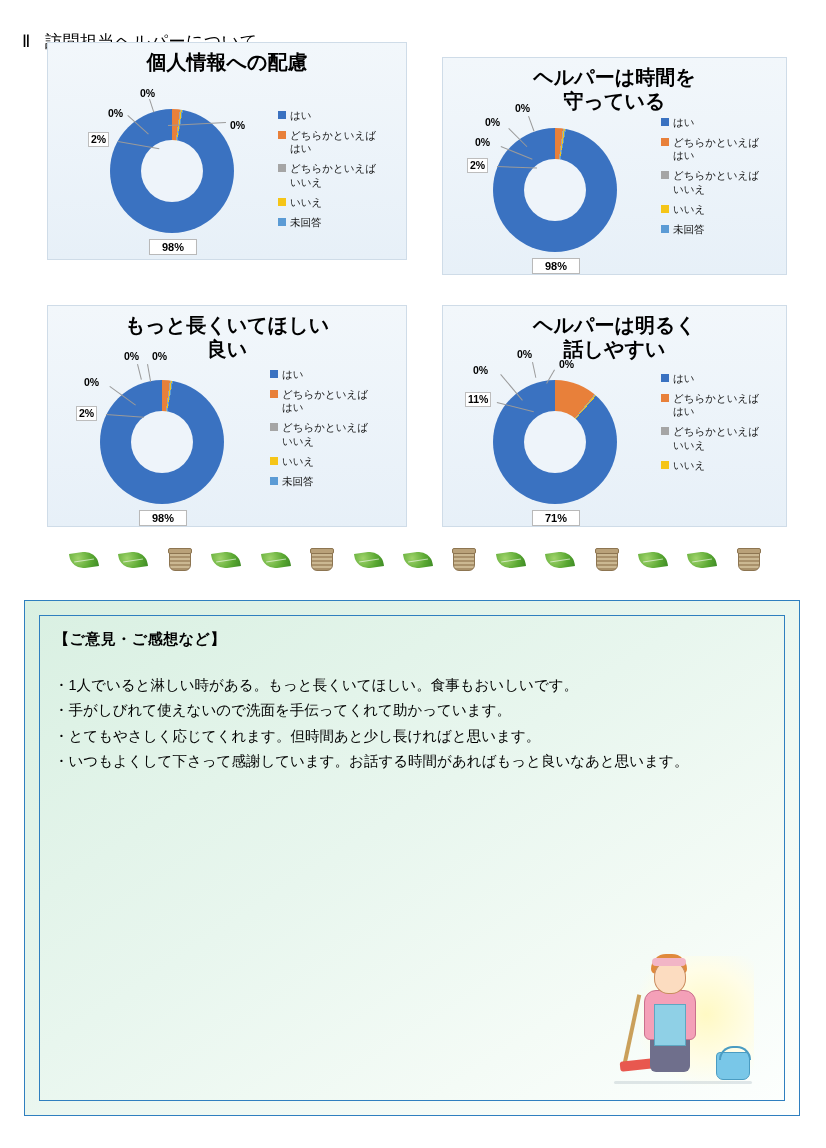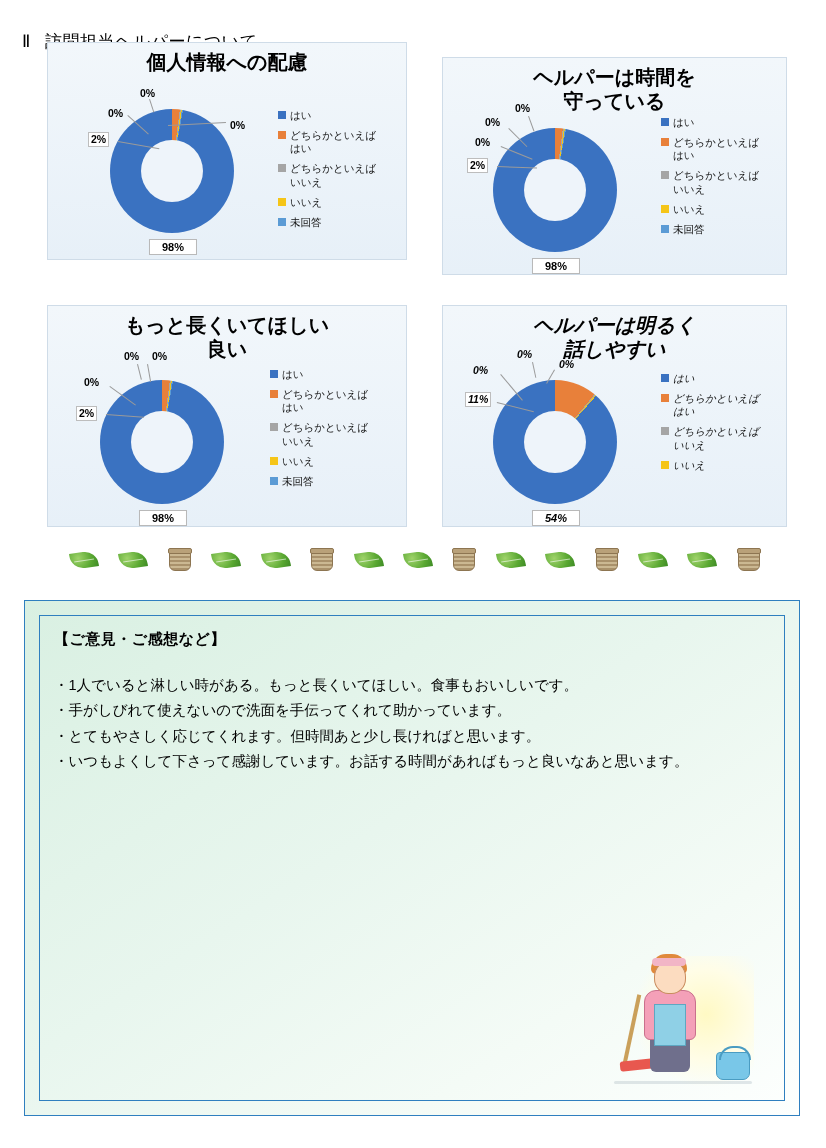--- a/index.html
+++ b/index.html
@@ -32,21 +32,21 @@
   
   .chart-panel {
     position: absolute;
     background: linear-gradient(to bottom, #f2f7fb 0%, #e7f0f8 100%);
     border: 1px solid #cfdce8;
     box-sizing: border-box;
   }
   .chart-panel.p1 { left: 47px;  top: 42px;  width: 360px; height: 218px; }
   .chart-panel.p2 { left: 442px; top: 57px;  width: 345px; height: 218px; }
   .chart-panel.p3 { left: 47px;  top: 305px; width: 360px; height: 222px; }
-  .chart-panel.p4 { left: 442px; top: 305px; width: 345px; height: 222px; font-style: italic; }
+  .chart-panel.p4 { left: 442px; top: 305px; width: 345px; height: 222px; }
 
   .chart-title {
     position: absolute;
     top: 8px;
     left: 0;
     width: 100%;
     text-align: center;
     font-size: 20px;
     font-weight: bold;
     line-height: 1.18;
@@ -499,21 +499,21 @@
       </div>
   </div>
 </div>
 
 <div class="chart-panel p4">
   <div class="chart-title two-line">ヘルパーは明るく
 話しやすい</div>
 
   <div class="donut-wrap" style="left:28px; top:66px;">
     <div class="donut" style="background: conic-gradient(#e8803a 0deg 39.6deg, #a5a5a5 39.6deg 40.6deg, #f5c518 40.6deg 41.6deg, #3a72c1 41.6deg 360deg);"></div>
-    <div class="donut-value">54%</div>
+    <div class="donut-value">71%</div>
     <div class="pct-label nobox" style="left:44px; top:-24px;">0%</div>
     <div class="pct-label nobox" style="left:86px; top:-14px;">0%</div>
     <div class="pct-label nobox" style="left:0px; top:-8px;">0%</div>
     <div class="pct-label" style="left:-6px; top:20px;">11%</div>
     <div class="leader" style="left:62px; top:-10px; width:16px; transform:rotate(78deg);"></div>
     <div class="leader" style="left:84px; top:-2px; width:16px; transform:rotate(120deg);"></div>
     <div class="leader" style="left:30px; top:2px; width:34px; transform:rotate(50deg);"></div>
     <div class="leader" style="left:26px; top:30px; width:38px; transform:rotate(14deg);"></div>
   </div>
 

